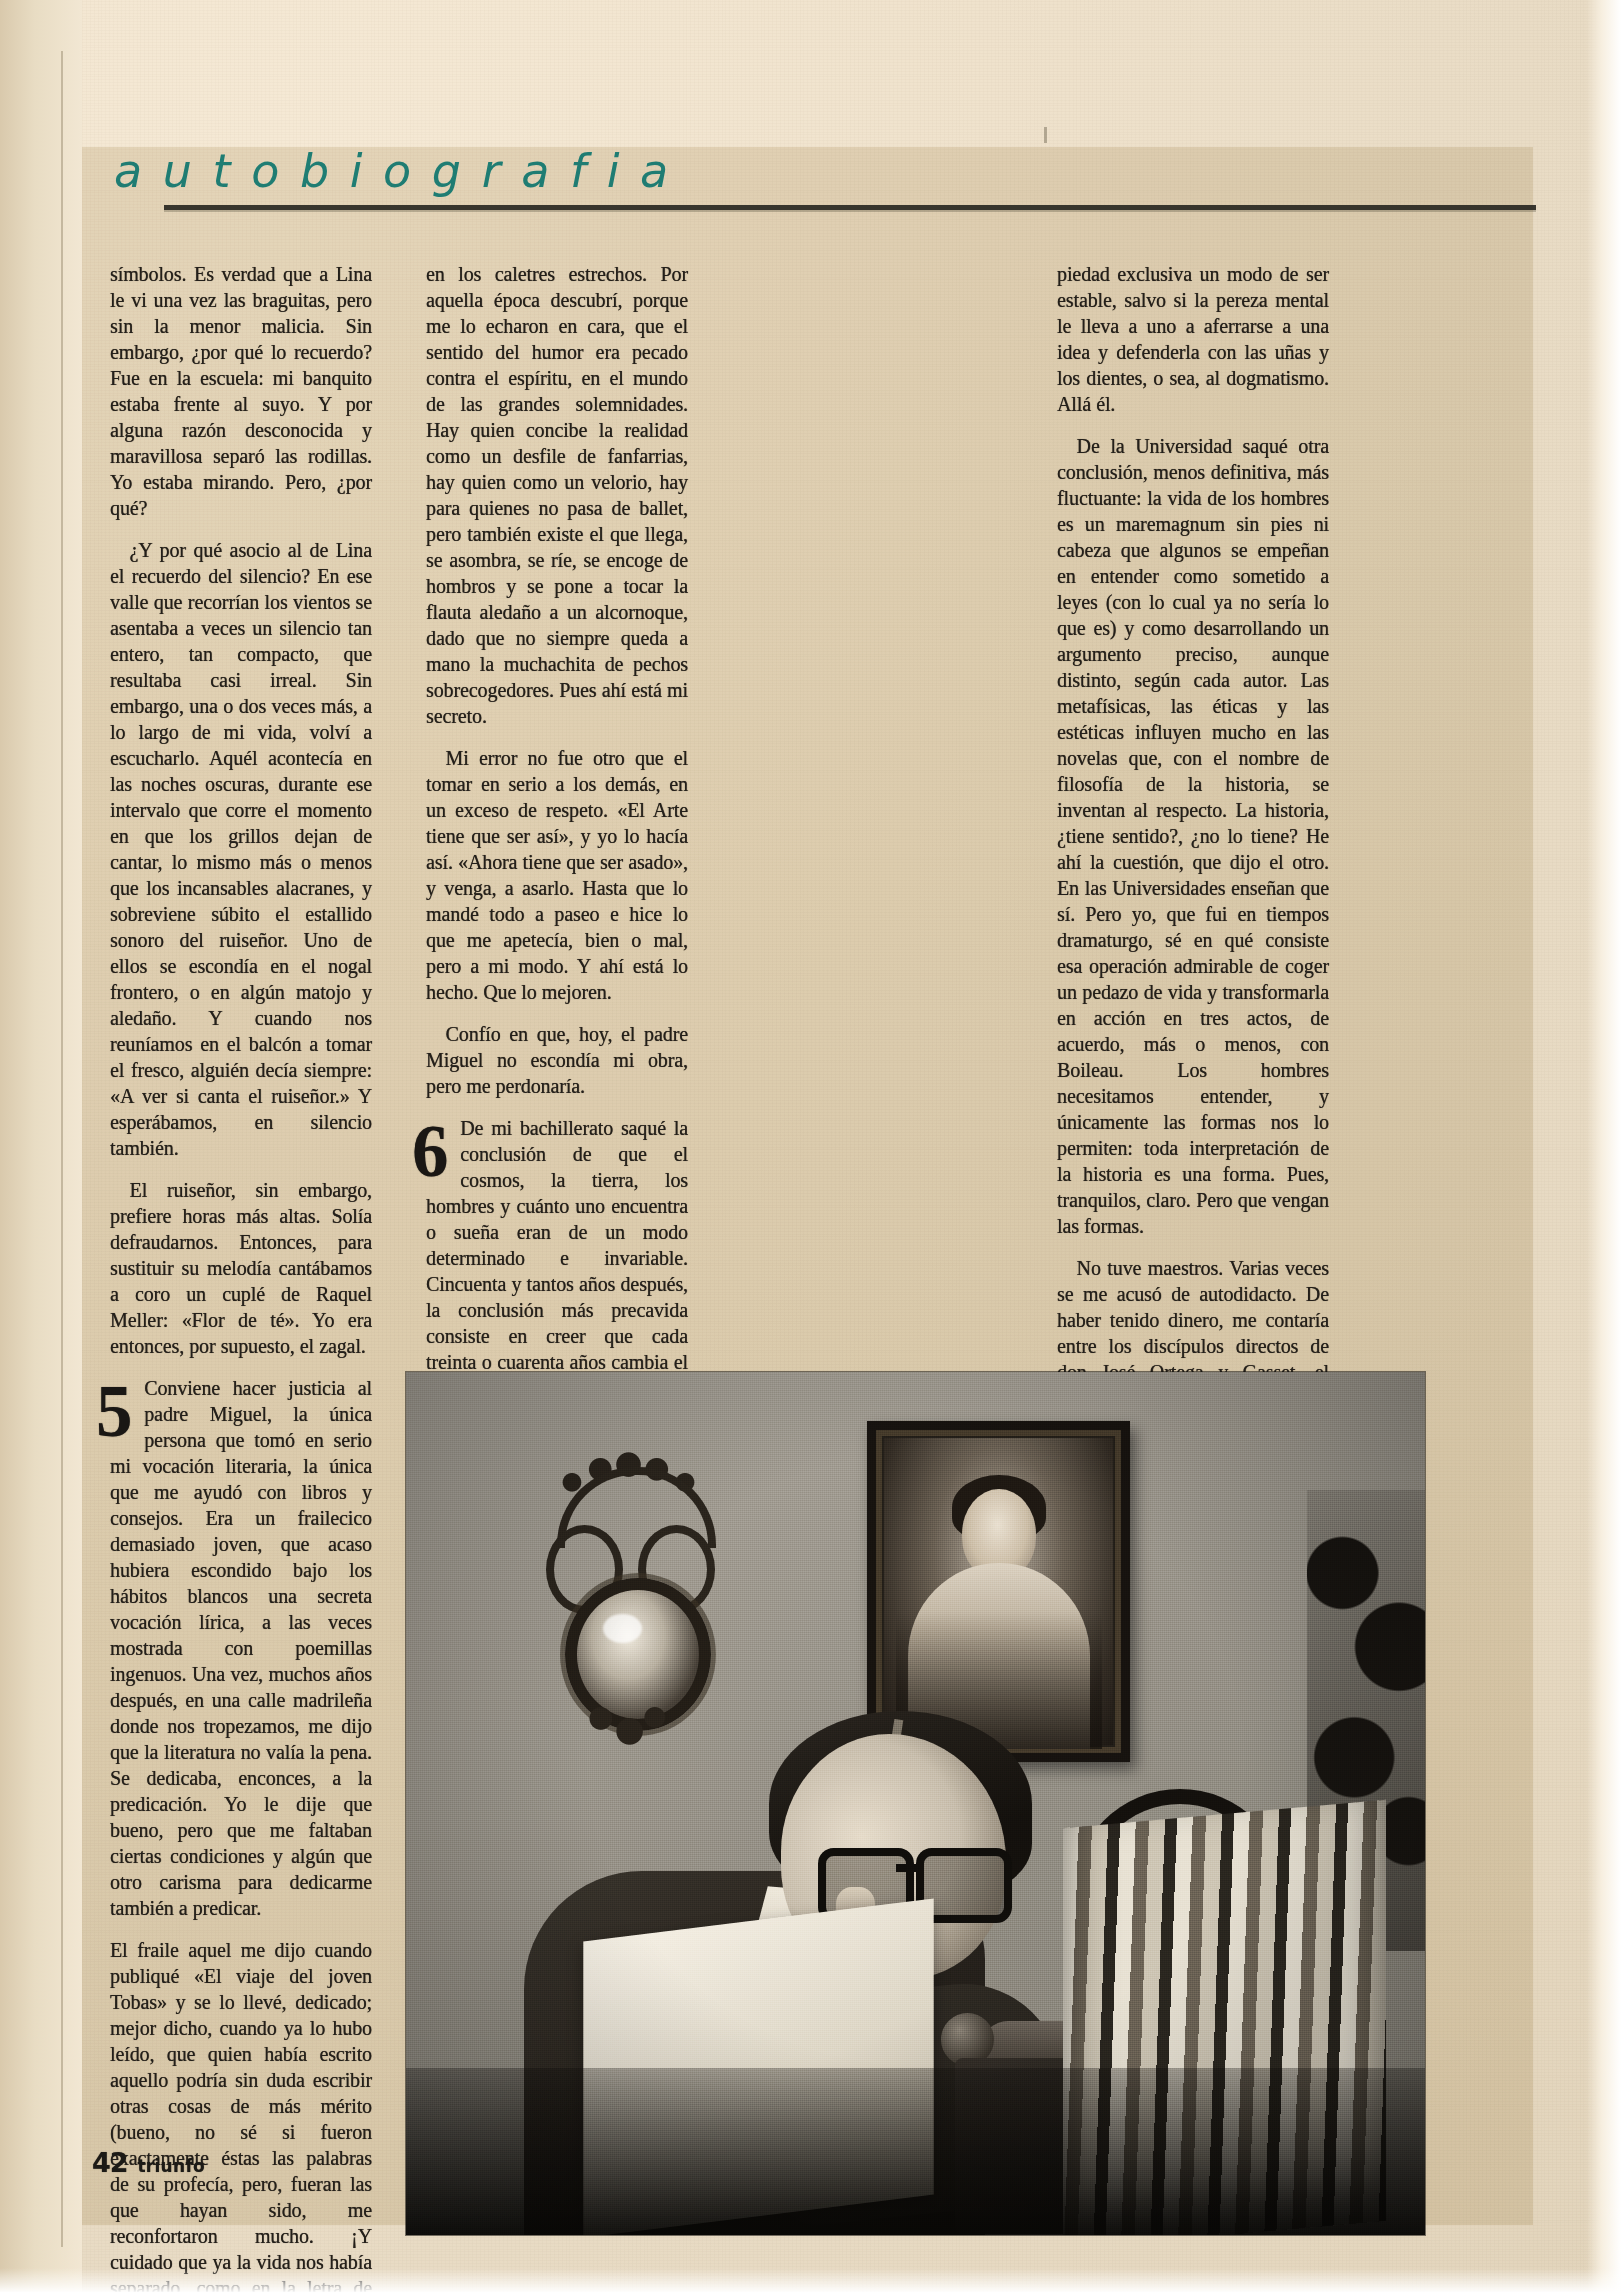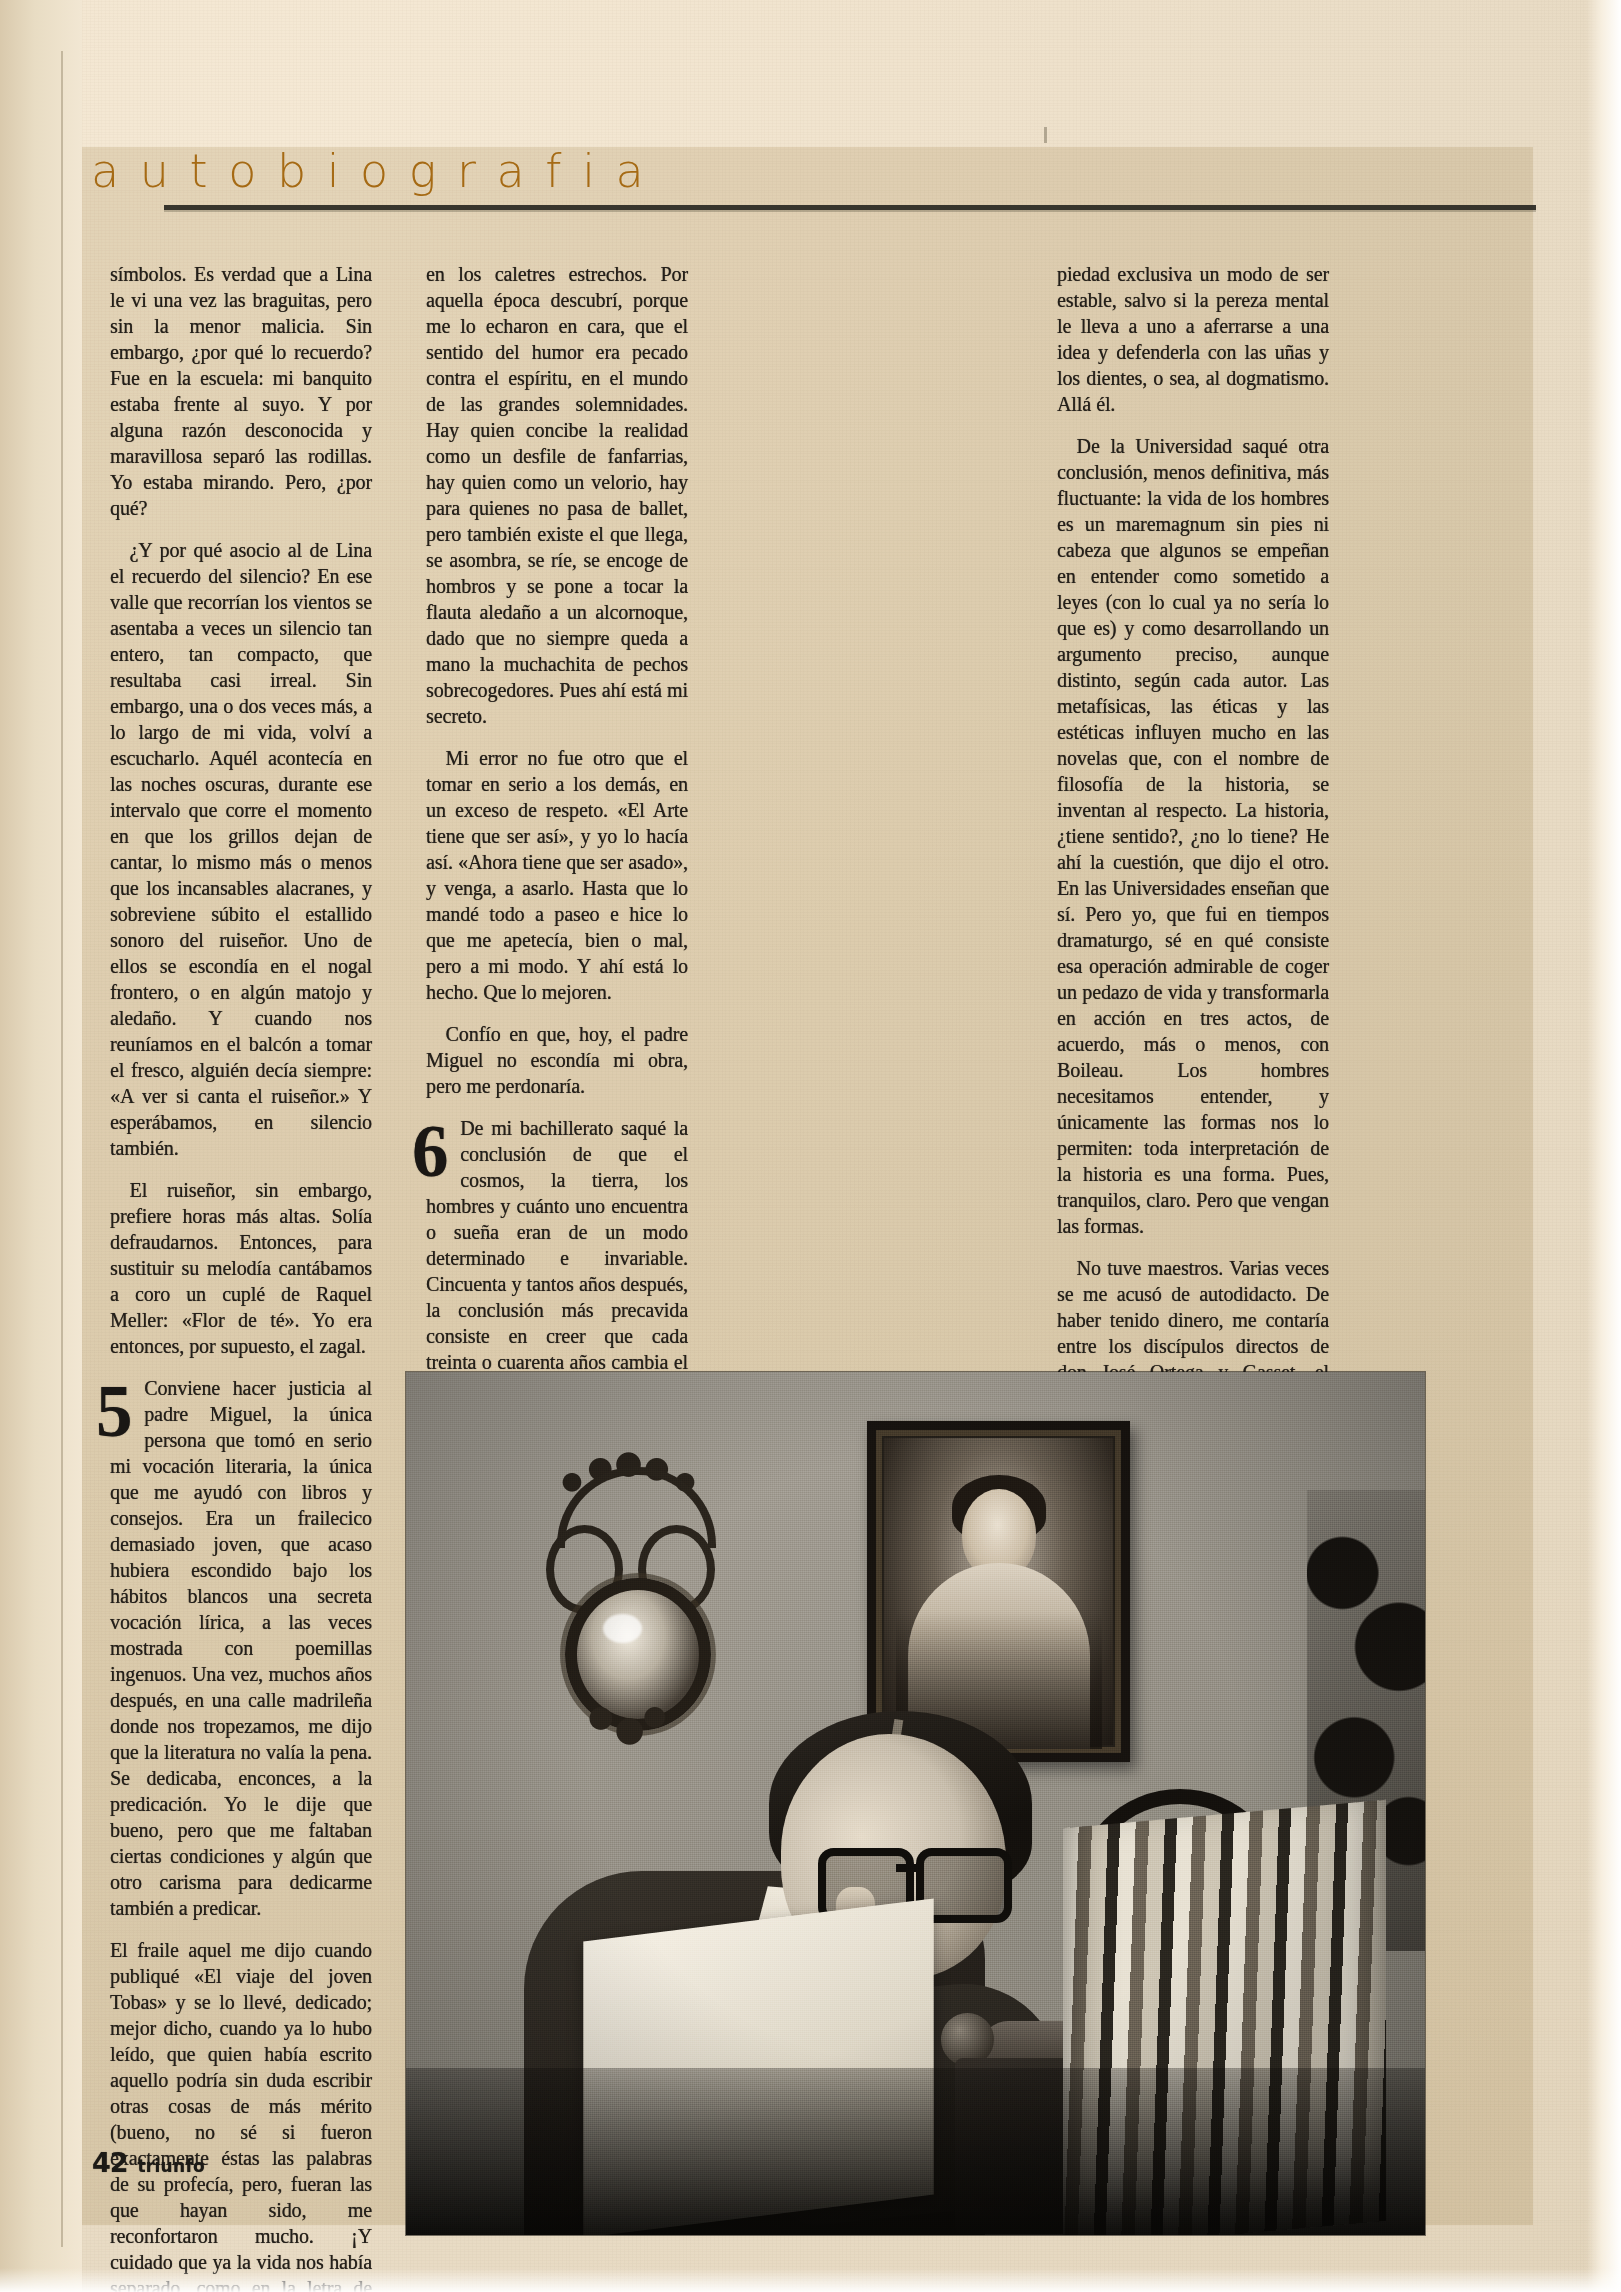--- a/index.html
+++ b/index.html
@@ -49,29 +49,30 @@
   #bottomedge{
     position:absolute;left:0;bottom:0;width:1621px;height:25.5px;
     background:linear-gradient(0deg,#ffffff 0%, rgba(255,255,255,0) 100%);
   }
 
   
   #masthead{
     position:absolute;left:88px;top:149px;width:1451px;height:73px;
   }
   #masthead-title{
-    position:absolute;left:3px;top:-7.8px;
+    position:absolute;left:26px;top:-7.8px;
     font-family:"DejaVu Sans", sans-serif;
     font-size:46px;
     font-weight:300;
     letter-spacing:20.6px;
-    color:#a16207;
+    color:#0f766e;
     white-space:nowrap;
     line-height:61px;
     opacity:.92;
+    font-style:italic;
   }
   #masthead-rule{
     position:absolute;left:76px;top:56px;width:1372px;height:4.9px;
     background:#26251f;
     opacity:.9;
   }
   #masthead-rule:after{
     content:"";position:absolute;left:0;top:4.9px;width:100%;height:2px;
     background:rgba(60,55,40,.30);
   }

